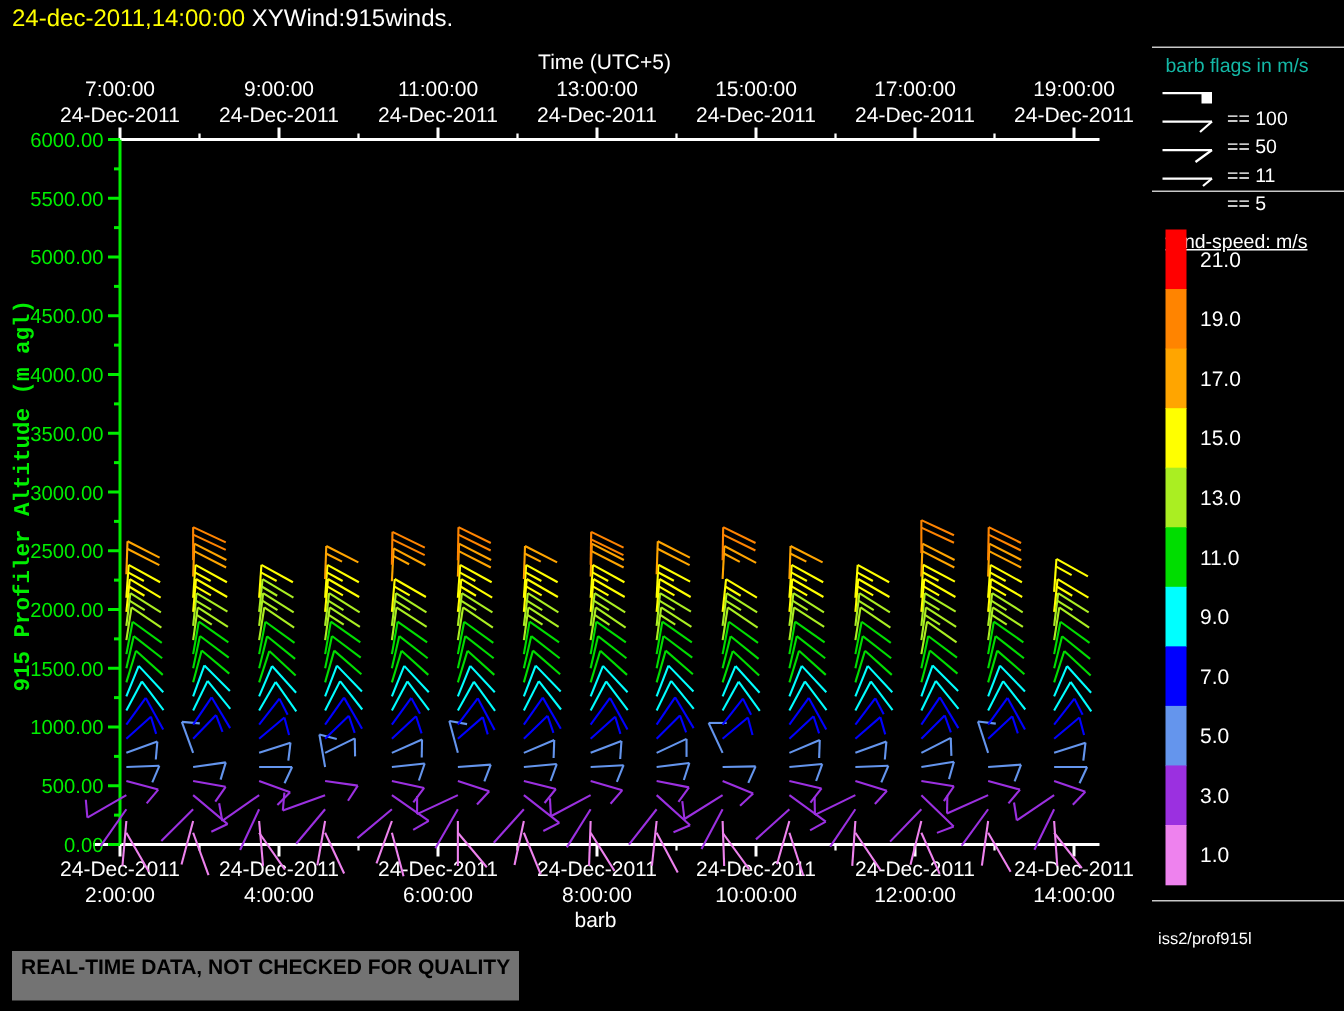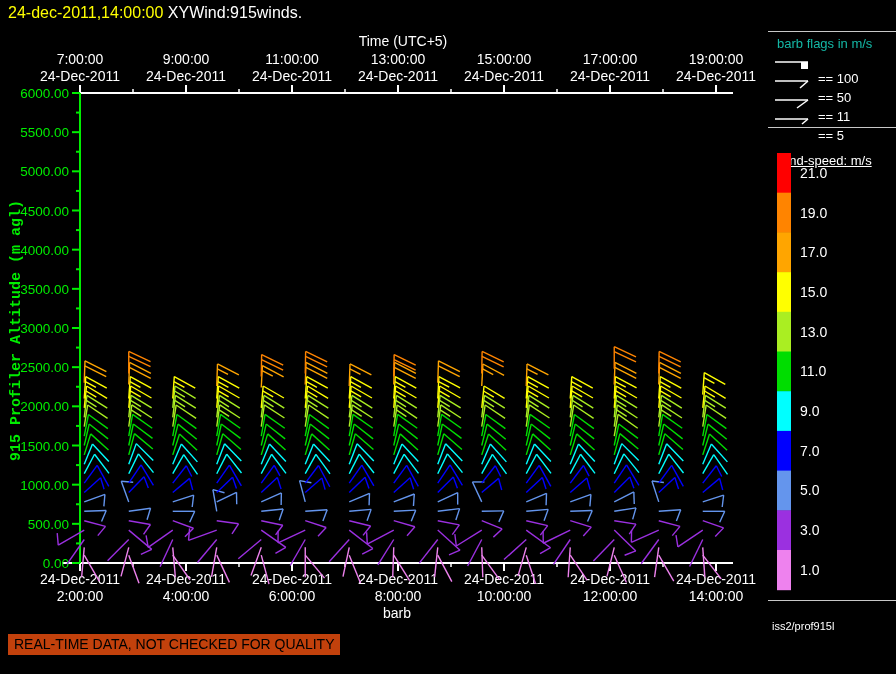--- a/index.html
+++ b/index.html
@@ -16,22 +16,22 @@
       font-family:"Liberation Mono",monospace;font-weight:bold;font-size:15px;color:#00ee00;}
   #bottom-axis-title{left:383px;top:605px;font-size:14px;color:#fff;}
   
   .sep{position:absolute;height:1px;background:#c8c8c8;left:768px;width:128px;}
   #legend-barb-title{left:777px;top:36px;font-size:13px;color:#14b8a6;}
   .barb-row{position:absolute;left:772px;width:122px;height:19px;color:#fff;font-size:13px;}
   .barb-row svg{position:absolute;left:0;top:0;}
   .barb-row span{position:absolute;left:46px;top:19px;}
   #legend-speed-title{left:777px;top:153px;font-size:13px;color:#fff;text-decoration:underline;}
   #iss-label{left:772px;top:604px;font-size:11px;color:#fff;margin-top:16px;}
-  #quality-box{left:8px;top:634px;background:#c2410c;color:#000;font-size:14px;
-      padding:2px 6px 3px 6px;}
+  #quality-box{left:8px;top:634px;background:#737373;color:#000;font-size:14px;
+      padding:2px 6px 15px 6px;font-weight:bold;}
 </style>
 </head>
 <body>
 
 <div id="screen">
 
   <div id="title-bar" class="abs"><span class="t-yellow">24-dec-2011,14:00:00</span><span class="t-white"> </span><span class="t-white">XYWind:915winds.</span></div>
 
   <div id="top-axis-title" class="abs">Time (UTC+5)</div>
 

